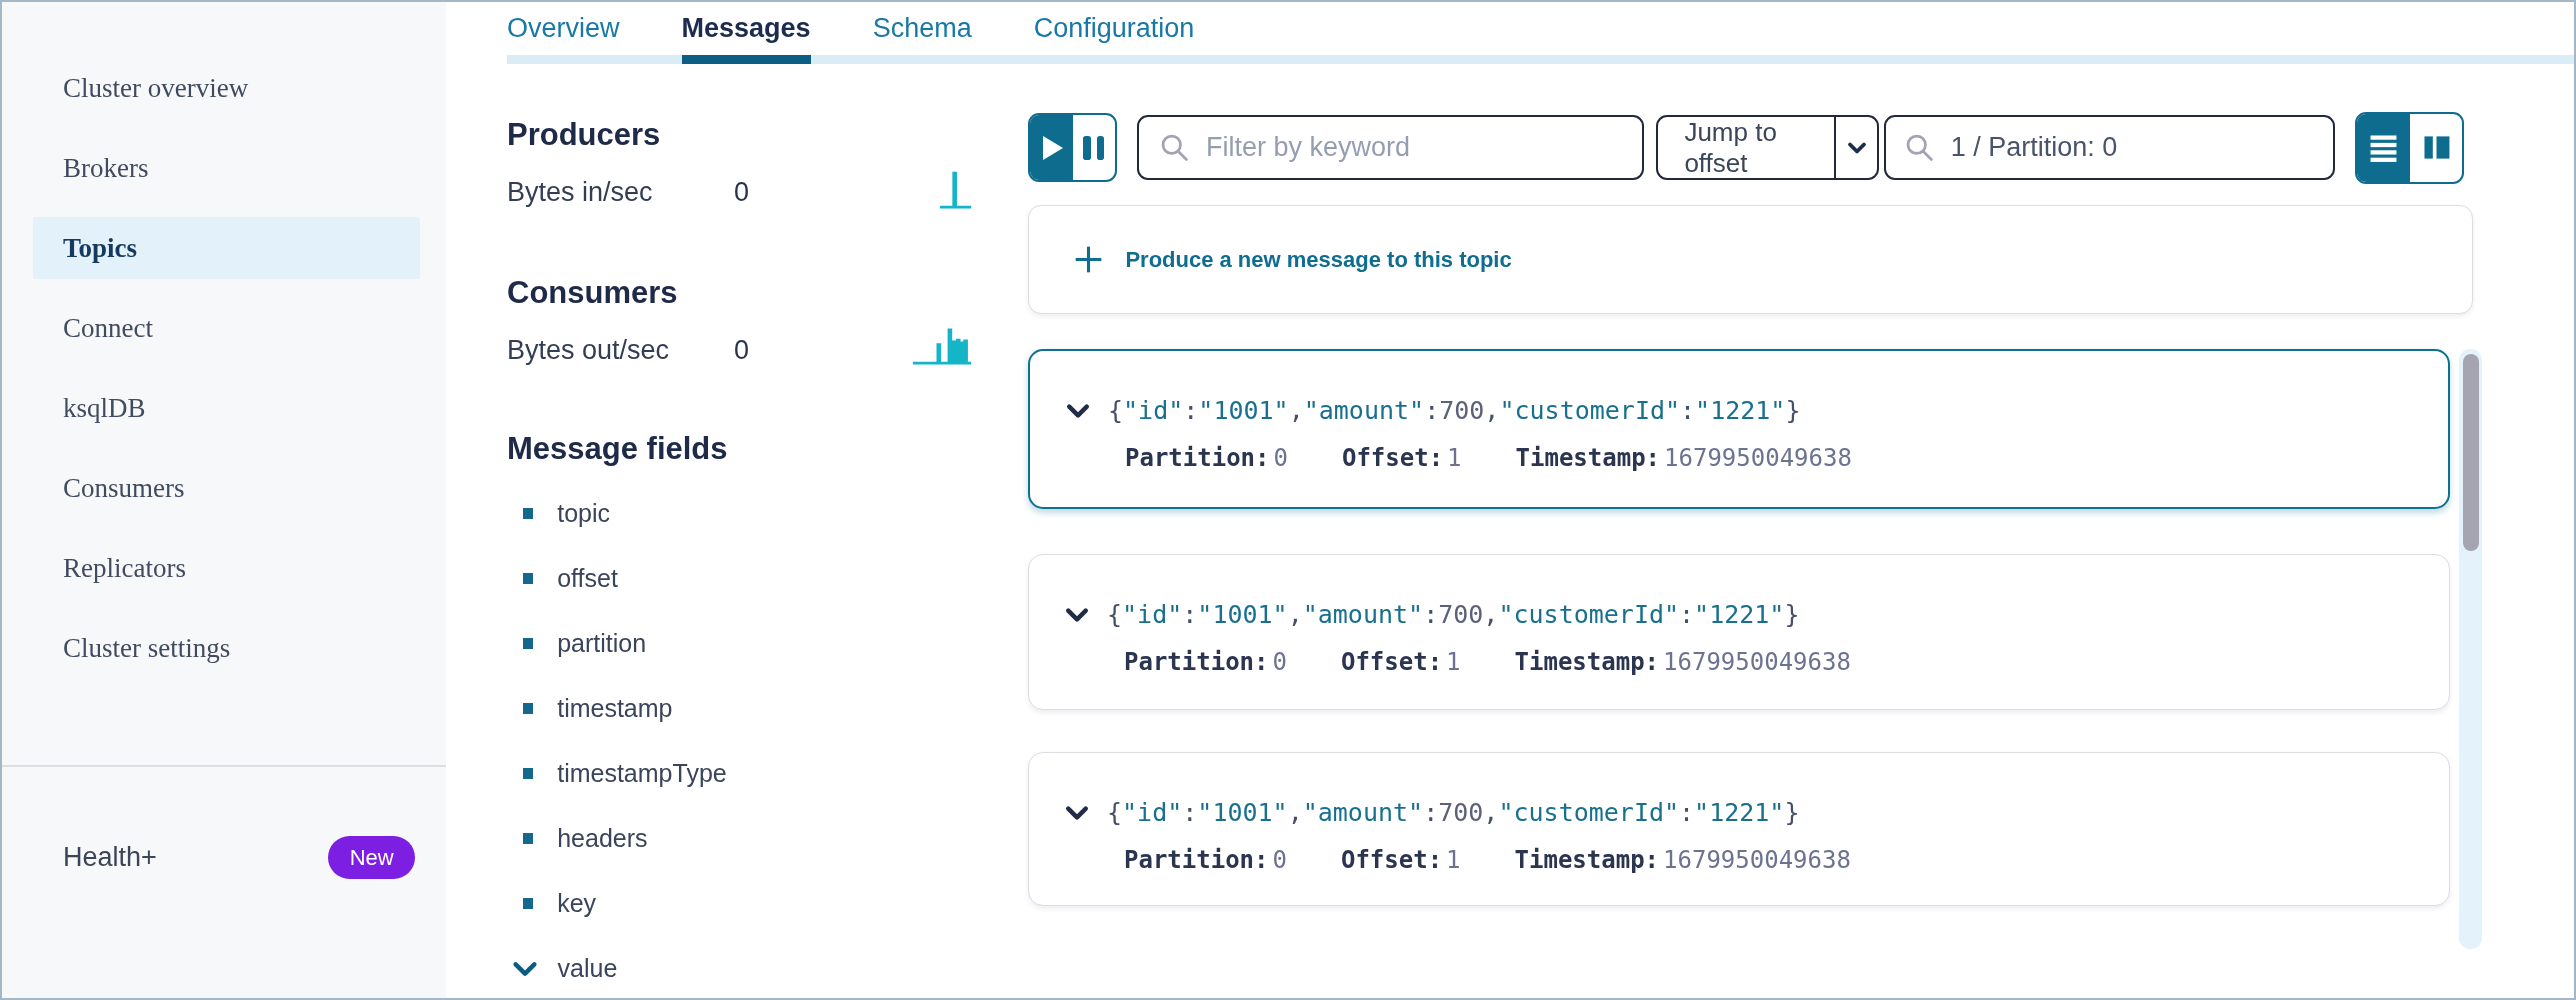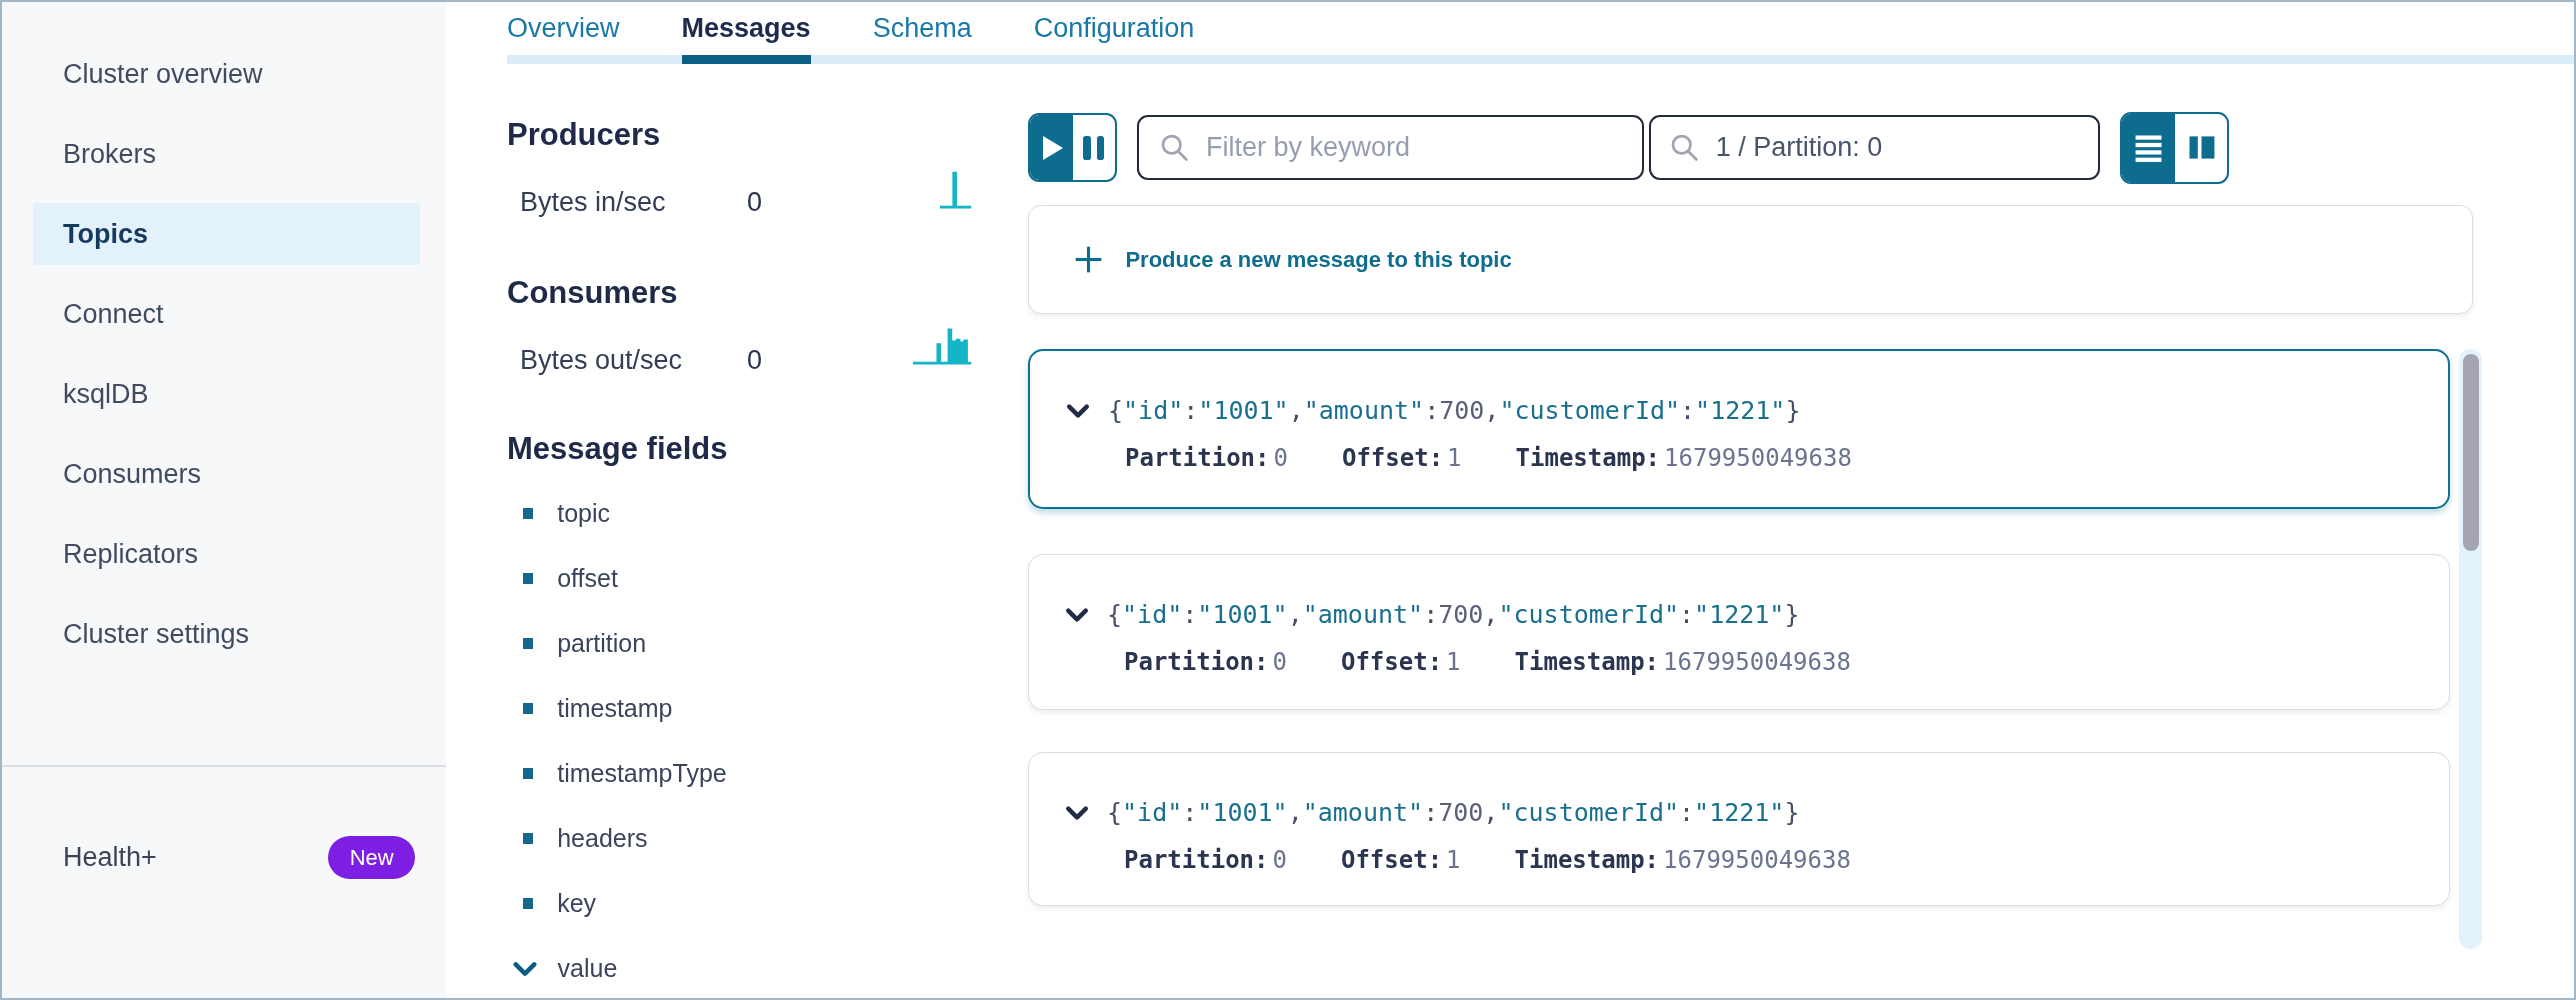--- a/index.html
+++ b/index.html
@@ -2,21 +2,21 @@
 <html style="font-size:15px"><head>
 <meta charset="utf-8">
 <style>
   * { box-sizing: border-box; }
   html,body { margin:0; padding:0; background:#fff; }
   body { width:2576px; height:1000px; font-family:"Liberation Sans", sans-serif; }
   .app { position:relative; width:2576px; height:1000px; border:2.8px solid #a3b7c6; background:#fff; overflow:hidden; }
 
   
   .sidebar { position:absolute; left:0; top:0; bottom:0; width:444px; background:#f7f8f9; }
-  .nav { padding-top:32px; }
+  .nav { padding-top:46px;font-family:Liberation Serif, serif; }
   .nav-item { position:relative; height:80px; display:flex; align-items:center; padding-left:61px;
               font-size:27px; color:#414b60; cursor:pointer; }
   .nav-item > span { position:relative; z-index:1; }
   .nav-item.active { font-weight:bold; color:#16395f; }
   .nav-item.active::before { content:''; position:absolute; left:31px; right:26px; top:9.3px; bottom:9.3px;
               background:#e2f1fa; border-radius:2.8px; }
   .side-divider { position:absolute; left:0; right:0; top:763px; height:1.9px; background:#dbdee2; }
   .side-footer { position:absolute; left:61px; right:31px; top:826px; height:59px;
               display:flex; align-items:center; justify-content:space-between; }
   .side-footer .label { font-size:27px; color:#3c4457; }
@@ -34,21 +34,21 @@
   .tab-track { position:absolute; top:53px; left:61px; right:0; height:9.3px; background:#daedf6; }
 
   .content { position:absolute; top:108px; left:61px; right:0; bottom:0; }
 
   
   .left-col { position:absolute; left:0; top:0; bottom:0; width:506px; }
   .h2 { position:absolute; left:0; margin:0; font-size:31px; font-weight:bold; color:#1e2a47; }
   .h-producers { top:7.4px; }
   .h-consumers { top:165px; }
   .h-fields   { top:321px; }
-  .metric { position:absolute; left:13px; width:390px; display:flex; align-items:flex-end; height:41px; }
+  .metric { position:absolute; left:0; width:390px; display:flex; align-items:flex-start; height:41px; }
   .m-producers { top:67px; }
   .m-consumers { top:225px; }
   .metric .mlabel { width:227px; font-size:27px; color:#333e55; }
   .metric .mvalue { font-size:27px; color:#29334c; }
   .spark { position:absolute; right:40px; }
   .spark-producers { top:60px; }
   .spark-consumers { top:216px; }
   .fields { position:absolute; left:0; top:371px; right:0; }
   .field { height:65px; display:flex; align-items:center; cursor:pointer; }
   .bullet { width:10.2px; height:10.2px; background:#15678b; margin-left:16px; margin-right:24px; flex:0 0 auto; }
@@ -249,20 +249,28 @@
           </div>
 
           <div class="filter">
             <svg class="sicon" viewBox="0 0 36 36">
                 <circle cx="15" cy="15" r="9.5" fill="none" stroke="currentColor" stroke-width="3"></circle>
                 <line x1="22" y1="22" x2="31" y2="31" stroke="currentColor" stroke-width="3" stroke-linecap="round"></line>
               </svg>
             <input type="text" placeholder="Filter by keyword" style="">
           </div>
 
+          <div class="jumpsel">
+            <span class="jtext">Jump to offset</span>
+            <span class="jchev">
+              <svg viewBox="0 0 24 24">
+                  <polyline points="5,8.5 12,15.5 19,8.5" fill="none" stroke="currentColor" stroke-width="3.8" stroke-linecap="round" stroke-linejoin="round"></polyline>
+                </svg>
+            </span>
+          </div>
 
           <div class="psearch">
             <svg class="sicon" viewBox="0 0 36 36">
                 <circle cx="15" cy="15" r="9.5" fill="none" stroke="currentColor" stroke-width="3"></circle>
                 <line x1="22" y1="22" x2="31" y2="31" stroke="currentColor" stroke-width="3" stroke-linecap="round"></line>
               </svg>
             <input type="text" value="1 / Partition: 0" style="">
           </div>
 
           <div class="viewtoggle">

